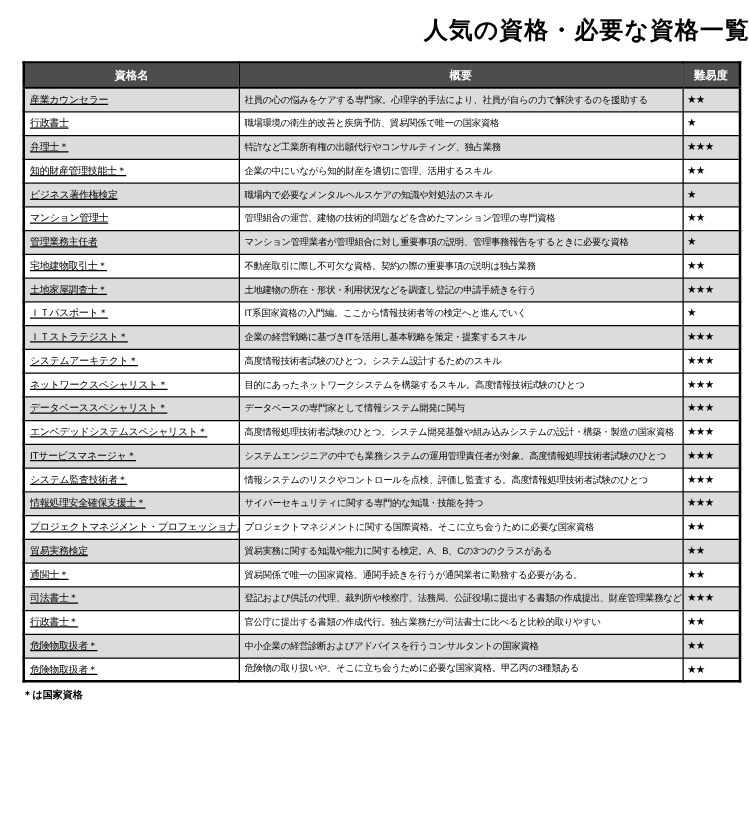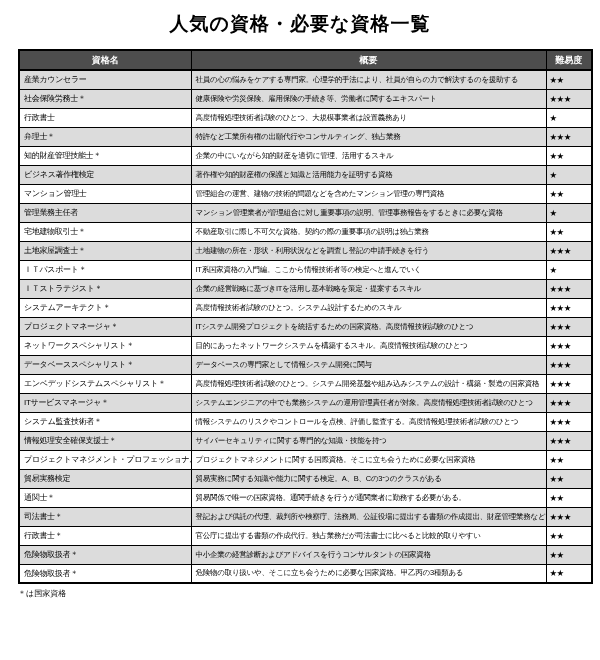--- a/index.html
+++ b/index.html
@@ -3,44 +3,44 @@
 <meta charset="utf-8">
 <style>
   html,body { margin:0; padding:0; }
   body {
     width:600px; height:660px; background:#ffffff; color:#000;
     font-family:"Liberation Sans","DejaVu Sans",sans-serif;
     overflow:hidden;
   }
   .page { width:600px; height:660px; position:relative; }
   .page-title {
-    text-align:center; font-size:19px; font-weight:bold;
+    text-align:right; font-size:19px; font-weight:bold;
     letter-spacing:1px; padding-top:11px; margin:0 0 12px 0;
   }
   table.qual-table {
     border-collapse:collapse; table-layout:fixed;
     margin-left:18px; width:573px;
     border:2px solid #000;
   }
   th, td {
     border:1px solid #000; box-sizing:border-box;
     height:19px; padding:0 4px; overflow:hidden;
     white-space:nowrap; vertical-align:middle; text-align:left;
   }
   thead th {
     background:var(--header-bg,#4d4d4d); color:var(--header-text,#ffffff);
     font-size:9px; font-weight:bold; text-align:center;
     border-bottom:2px solid #000; height:20px;
   }
   tbody tr.stripe td { background:var(--stripe-bg,#dcdcdc); }
-  td.col0 { font-size:8px;   letter-spacing:-0.3px; }
+  td.col0 { font-size:8px;   letter-spacing:-0.3px;text-decoration:underline; }
   td.col1 { font-size:7.5px; letter-spacing:-0.25px; }
   td.col2 { font-size:8.5px; letter-spacing:-0.5px; padding:0 3px; }
   .footnote {
-    margin:4px 0 0 18px; font-size:8px; font-weight:normal;
+    margin:4px 0 0 18px; font-size:8px; font-weight:bold;
   }
 </style>
 </head>
 <body>
 
 <div class="page">
   <h1 class="page-title">人気の資格・必要な資格一覧</h1>
 
   <table class="qual-table">
     <colgroup>
@@ -54,43 +54,38 @@
         <th>概要</th>
         <th>難易度</th>
       </tr>
     </thead>
     <tbody>
         <tr class="stripe">
           <td class="col0">産業カウンセラー</td>
           <td class="col1">社員の心の悩みをケアする専門家。心理学的手法により、社員が自らの力で解決するのを援助する</td>
           <td class="col2">★★</td>
         </tr>
-        <tr class="stripe">
-          <td class="col0">社会保険労務士＊</td>
-          <td class="col1">健康保険や労災保険、雇用保険の手続き等、労働者に関するエキスパート</td>
-          <td class="col2">★★★</td>
-        </tr>
         <tr>
           <td class="col0">行政書士</td>
-          <td class="col1">高度情報処理技術者試験のひとつ、大規模事業者は設置義務あり</td>
+          <td class="col1">職場環境の衛生的改善と疾病予防、貿易関係で唯一の国家資格</td>
           <td class="col2">★</td>
         </tr>
         <tr class="stripe">
           <td class="col0">弁理士＊</td>
           <td class="col1">特許など工業所有権の出願代行やコンサルティング、独占業務</td>
           <td class="col2">★★★</td>
         </tr>
         <tr>
           <td class="col0">知的財産管理技能士＊</td>
           <td class="col1">企業の中にいながら知的財産を適切に管理、活用するスキル</td>
           <td class="col2">★★</td>
         </tr>
         <tr class="stripe">
           <td class="col0">ビジネス著作権検定</td>
-          <td class="col1">著作権や知的財産権の保護と知識と活用能力を証明する資格</td>
+          <td class="col1">職場内で必要なメンタルヘルスケアの知識や対処法のスキル</td>
           <td class="col2">★</td>
         </tr>
         <tr>
           <td class="col0">マンション管理士</td>
           <td class="col1">管理組合の運営、建物の技術的問題などを含めたマンション管理の専門資格</td>
           <td class="col2">★★</td>
         </tr>
         <tr class="stripe">
           <td class="col0">管理業務主任者</td>
           <td class="col1">マンション管理業者が管理組合に対し重要事項の説明、管理事務報告をするときに必要な資格</td>
@@ -112,25 +107,20 @@
           <td class="col2">★</td>
         </tr>
         <tr class="stripe">
           <td class="col0">ＩＴストラテジスト＊</td>
           <td class="col1">企業の経営戦略に基づきITを活用し基本戦略を策定・提案するスキル</td>
           <td class="col2">★★★</td>
         </tr>
         <tr>
           <td class="col0">システムアーキテクト＊</td>
           <td class="col1">高度情報技術者試験のひとつ。システム設計するためのスキル</td>
-          <td class="col2">★★★</td>
-        </tr>
-        <tr class="stripe">
-          <td class="col0">プロジェクトマネージャ＊</td>
-          <td class="col1">ITシステム開発プロジェクトを統括するための国家資格。高度情報技術試験のひとつ</td>
           <td class="col2">★★★</td>
         </tr>
         <tr>
           <td class="col0">ネットワークスペシャリスト＊</td>
           <td class="col1">目的にあったネットワークシステムを構築するスキル。高度情報技術試験のひとつ</td>
           <td class="col2">★★★</td>
         </tr>
         <tr class="stripe">
           <td class="col0">データベーススペシャリスト＊</td>
           <td class="col1">データベースの専門家として情報システム開発に関与</td>

